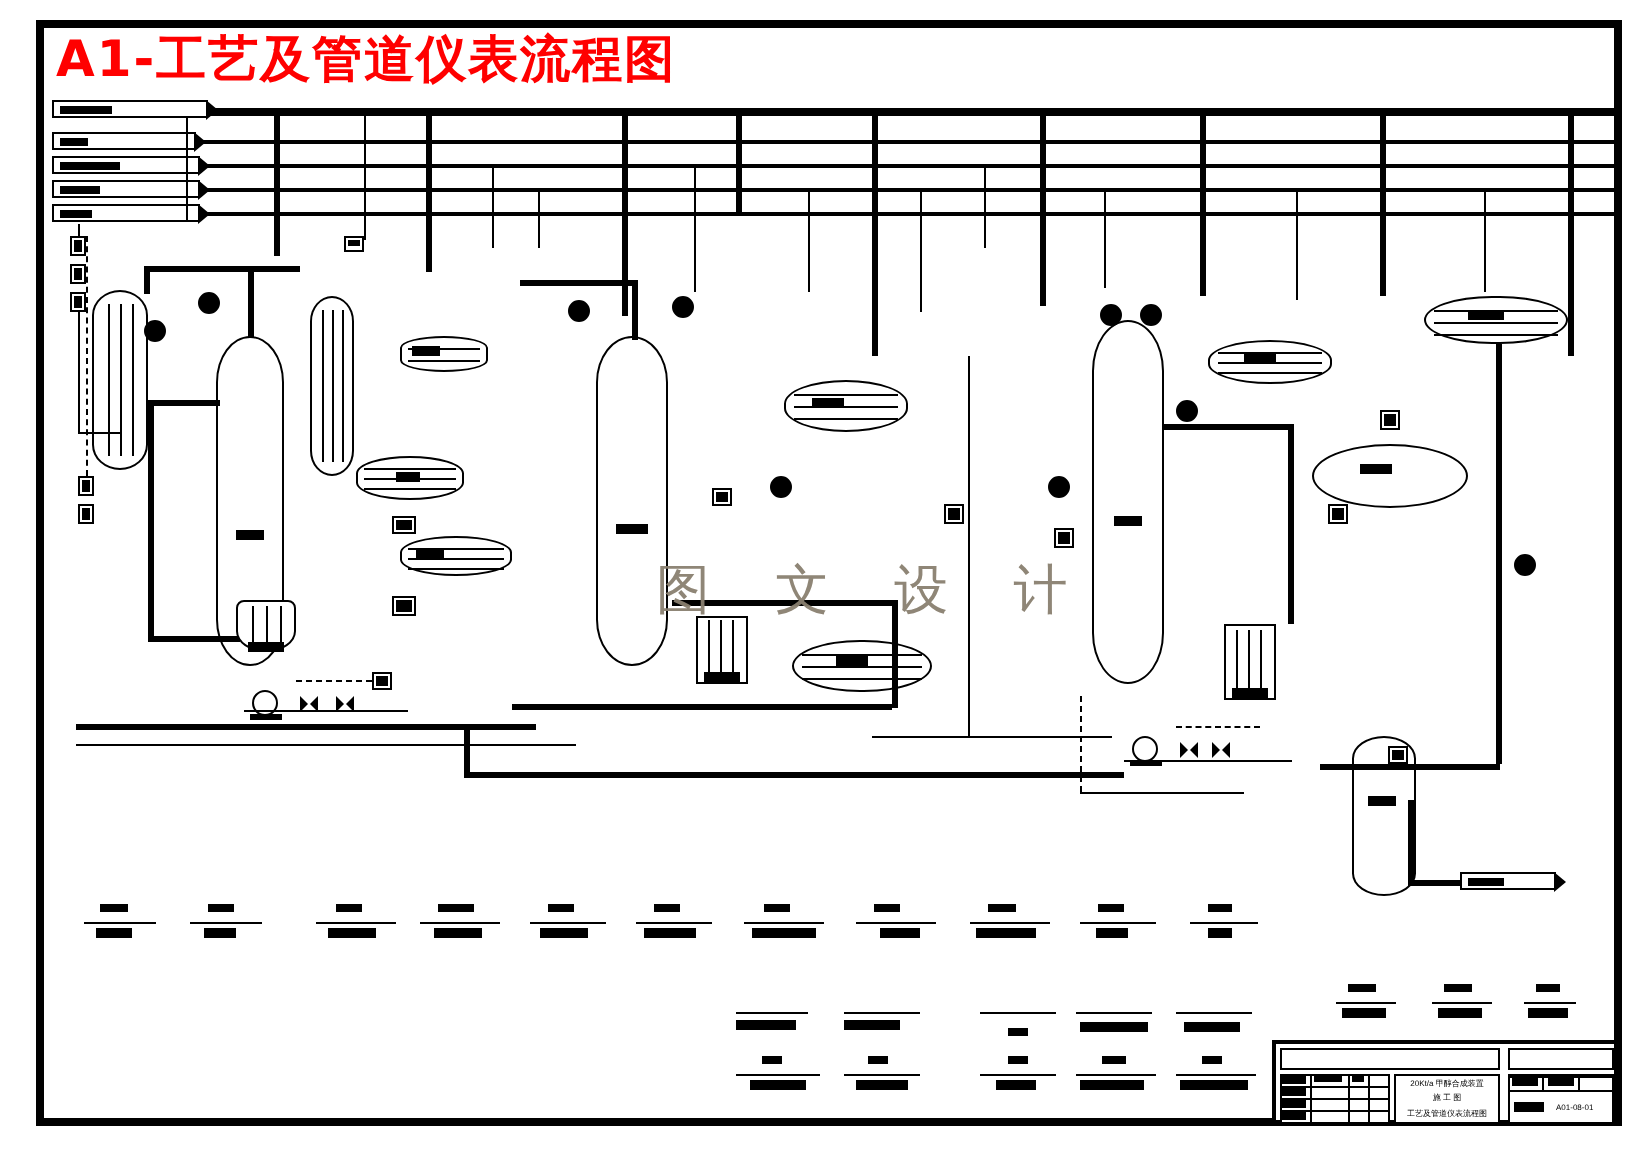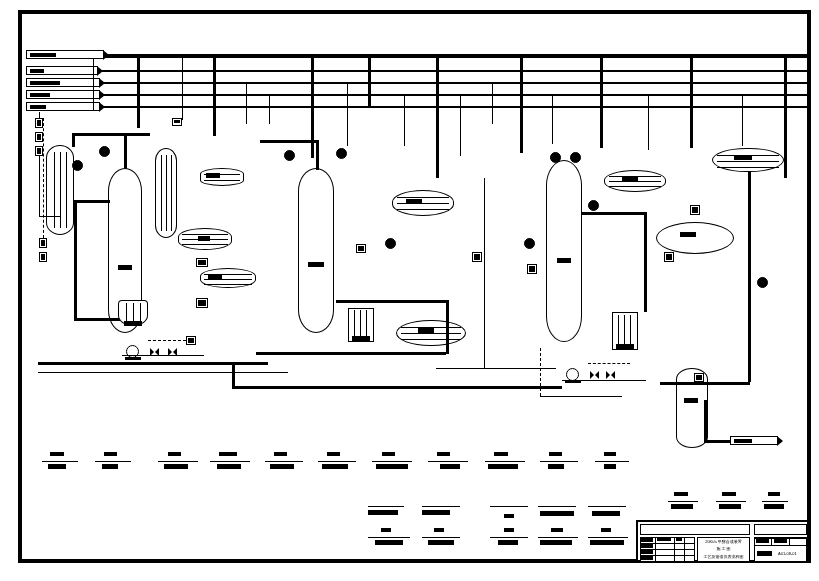--- a/index.html
+++ b/index.html
@@ -87,21 +87,23 @@
         font-family:"Liberation Sans",sans-serif;white-space:nowrap;overflow:hidden;}
   .tb-txt.ctr{text-align:center;}
 </style>
 </head>
 <body>
 
 <div id="root">
 
   <div class="sheet-frame"></div>
 
-
+  <div class="dwg-title">A1-工艺及管道仪表流程图</div>
+
+  <div class="watermark">图 文 设 计</div>
 
   <div>
     <div class="ln" style="left:26px;top:54px;width:783px;height:4px;"></div>
     <div class="ln" style="left:26px;top:70px;width:783px;height:1.5px;"></div>
     <div class="ln" style="left:26px;top:82px;width:783px;height:1.5px;"></div>
     <div class="ln" style="left:26px;top:94px;width:783px;height:1.5px;"></div>
     <div class="ln" style="left:26px;top:106px;width:783px;height:1.5px;"></div>
 
     <div class="flag" style="left:26px;top:50px;width:78px;">
         <i class="tx" style="width:26px;"></i>

